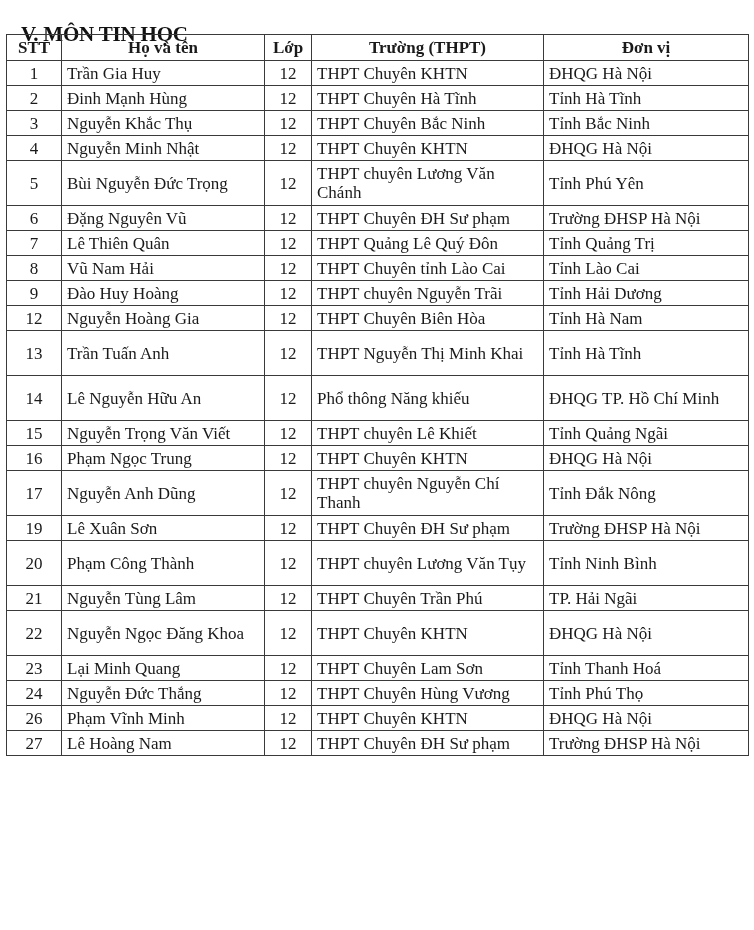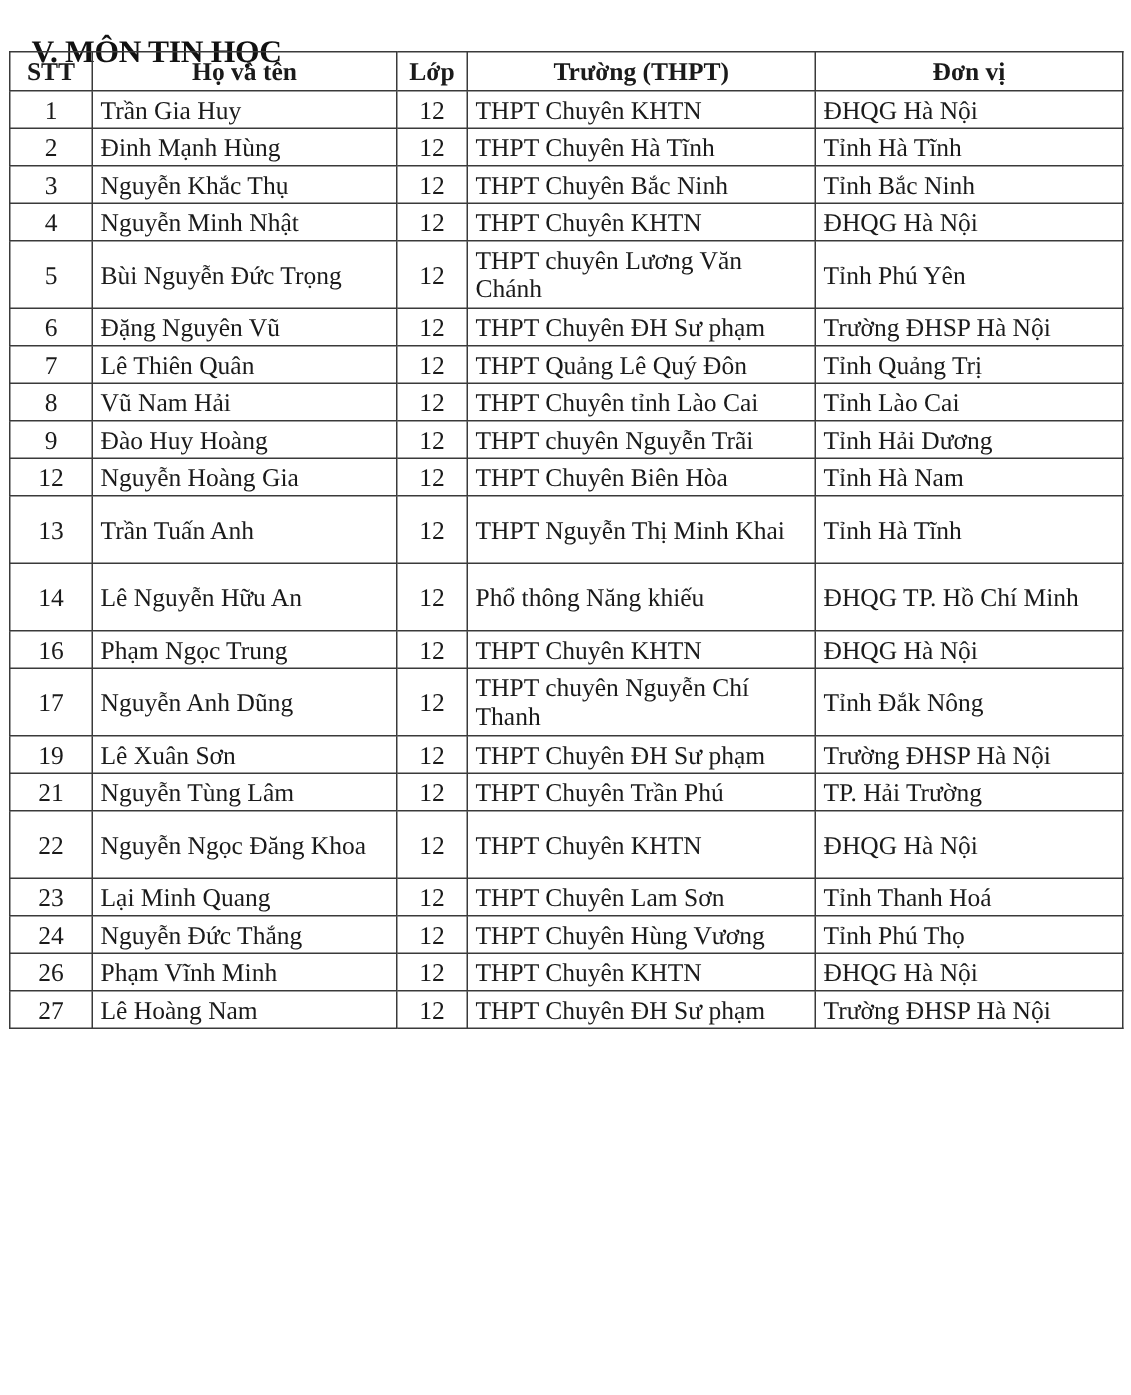--- a/index.html
+++ b/index.html
@@ -186,46 +186,60 @@
       <td class="c-unit">Tỉnh Hà Tĩnh</td>
     </tr>
     <tr class="tall">
       <td class="c-stt">14</td>
       <td class="c-name">Lê Nguyễn Hữu An</td>
       <td class="c-class">12</td>
       <td class="c-school">Phổ thông Năng khiếu</td>
       <td class="c-unit">ĐHQG TP. Hồ Chí Minh</td>
     </tr>
     <tr>
+      <td class="c-stt">15</td>
+      <td class="c-name">Nguyễn Trọng Văn Viết</td>
+      <td class="c-class">12</td>
+      <td class="c-school">THPT chuyên Lê Khiết</td>
+      <td class="c-unit">Tỉnh Quảng Ngãi</td>
+    </tr>
+    <tr>
       <td class="c-stt">16</td>
       <td class="c-name">Phạm Ngọc Trung</td>
       <td class="c-class">12</td>
       <td class="c-school">THPT Chuyên KHTN</td>
       <td class="c-unit">ĐHQG Hà Nội</td>
     </tr>
     <tr class="tall">
       <td class="c-stt">17</td>
       <td class="c-name">Nguyễn Anh Dũng</td>
       <td class="c-class">12</td>
       <td class="c-school">THPT chuyên Nguyễn Chí Thanh</td>
       <td class="c-unit">Tỉnh Đắk Nông</td>
     </tr>
     <tr>
       <td class="c-stt">19</td>
       <td class="c-name">Lê Xuân Sơn</td>
       <td class="c-class">12</td>
       <td class="c-school">THPT Chuyên ĐH Sư phạm</td>
       <td class="c-unit">Trường ĐHSP Hà Nội</td>
     </tr>
+    <tr class="tall">
+      <td class="c-stt">20</td>
+      <td class="c-name">Phạm Công Thành</td>
+      <td class="c-class">12</td>
+      <td class="c-school">THPT chuyên Lương Văn Tụy</td>
+      <td class="c-unit">Tỉnh Ninh Bình</td>
+    </tr>
     <tr>
       <td class="c-stt">21</td>
       <td class="c-name">Nguyễn Tùng Lâm</td>
       <td class="c-class">12</td>
       <td class="c-school">THPT Chuyên Trần Phú</td>
-      <td class="c-unit">TP. Hải Trường</td>
+      <td class="c-unit">TP. Hải Ngãi</td>
     </tr>
     <tr class="tall">
       <td class="c-stt">22</td>
       <td class="c-name">Nguyễn Ngọc Đăng Khoa</td>
       <td class="c-class">12</td>
       <td class="c-school">THPT Chuyên KHTN</td>
       <td class="c-unit">ĐHQG Hà Nội</td>
     </tr>
     <tr>
       <td class="c-stt">23</td>

